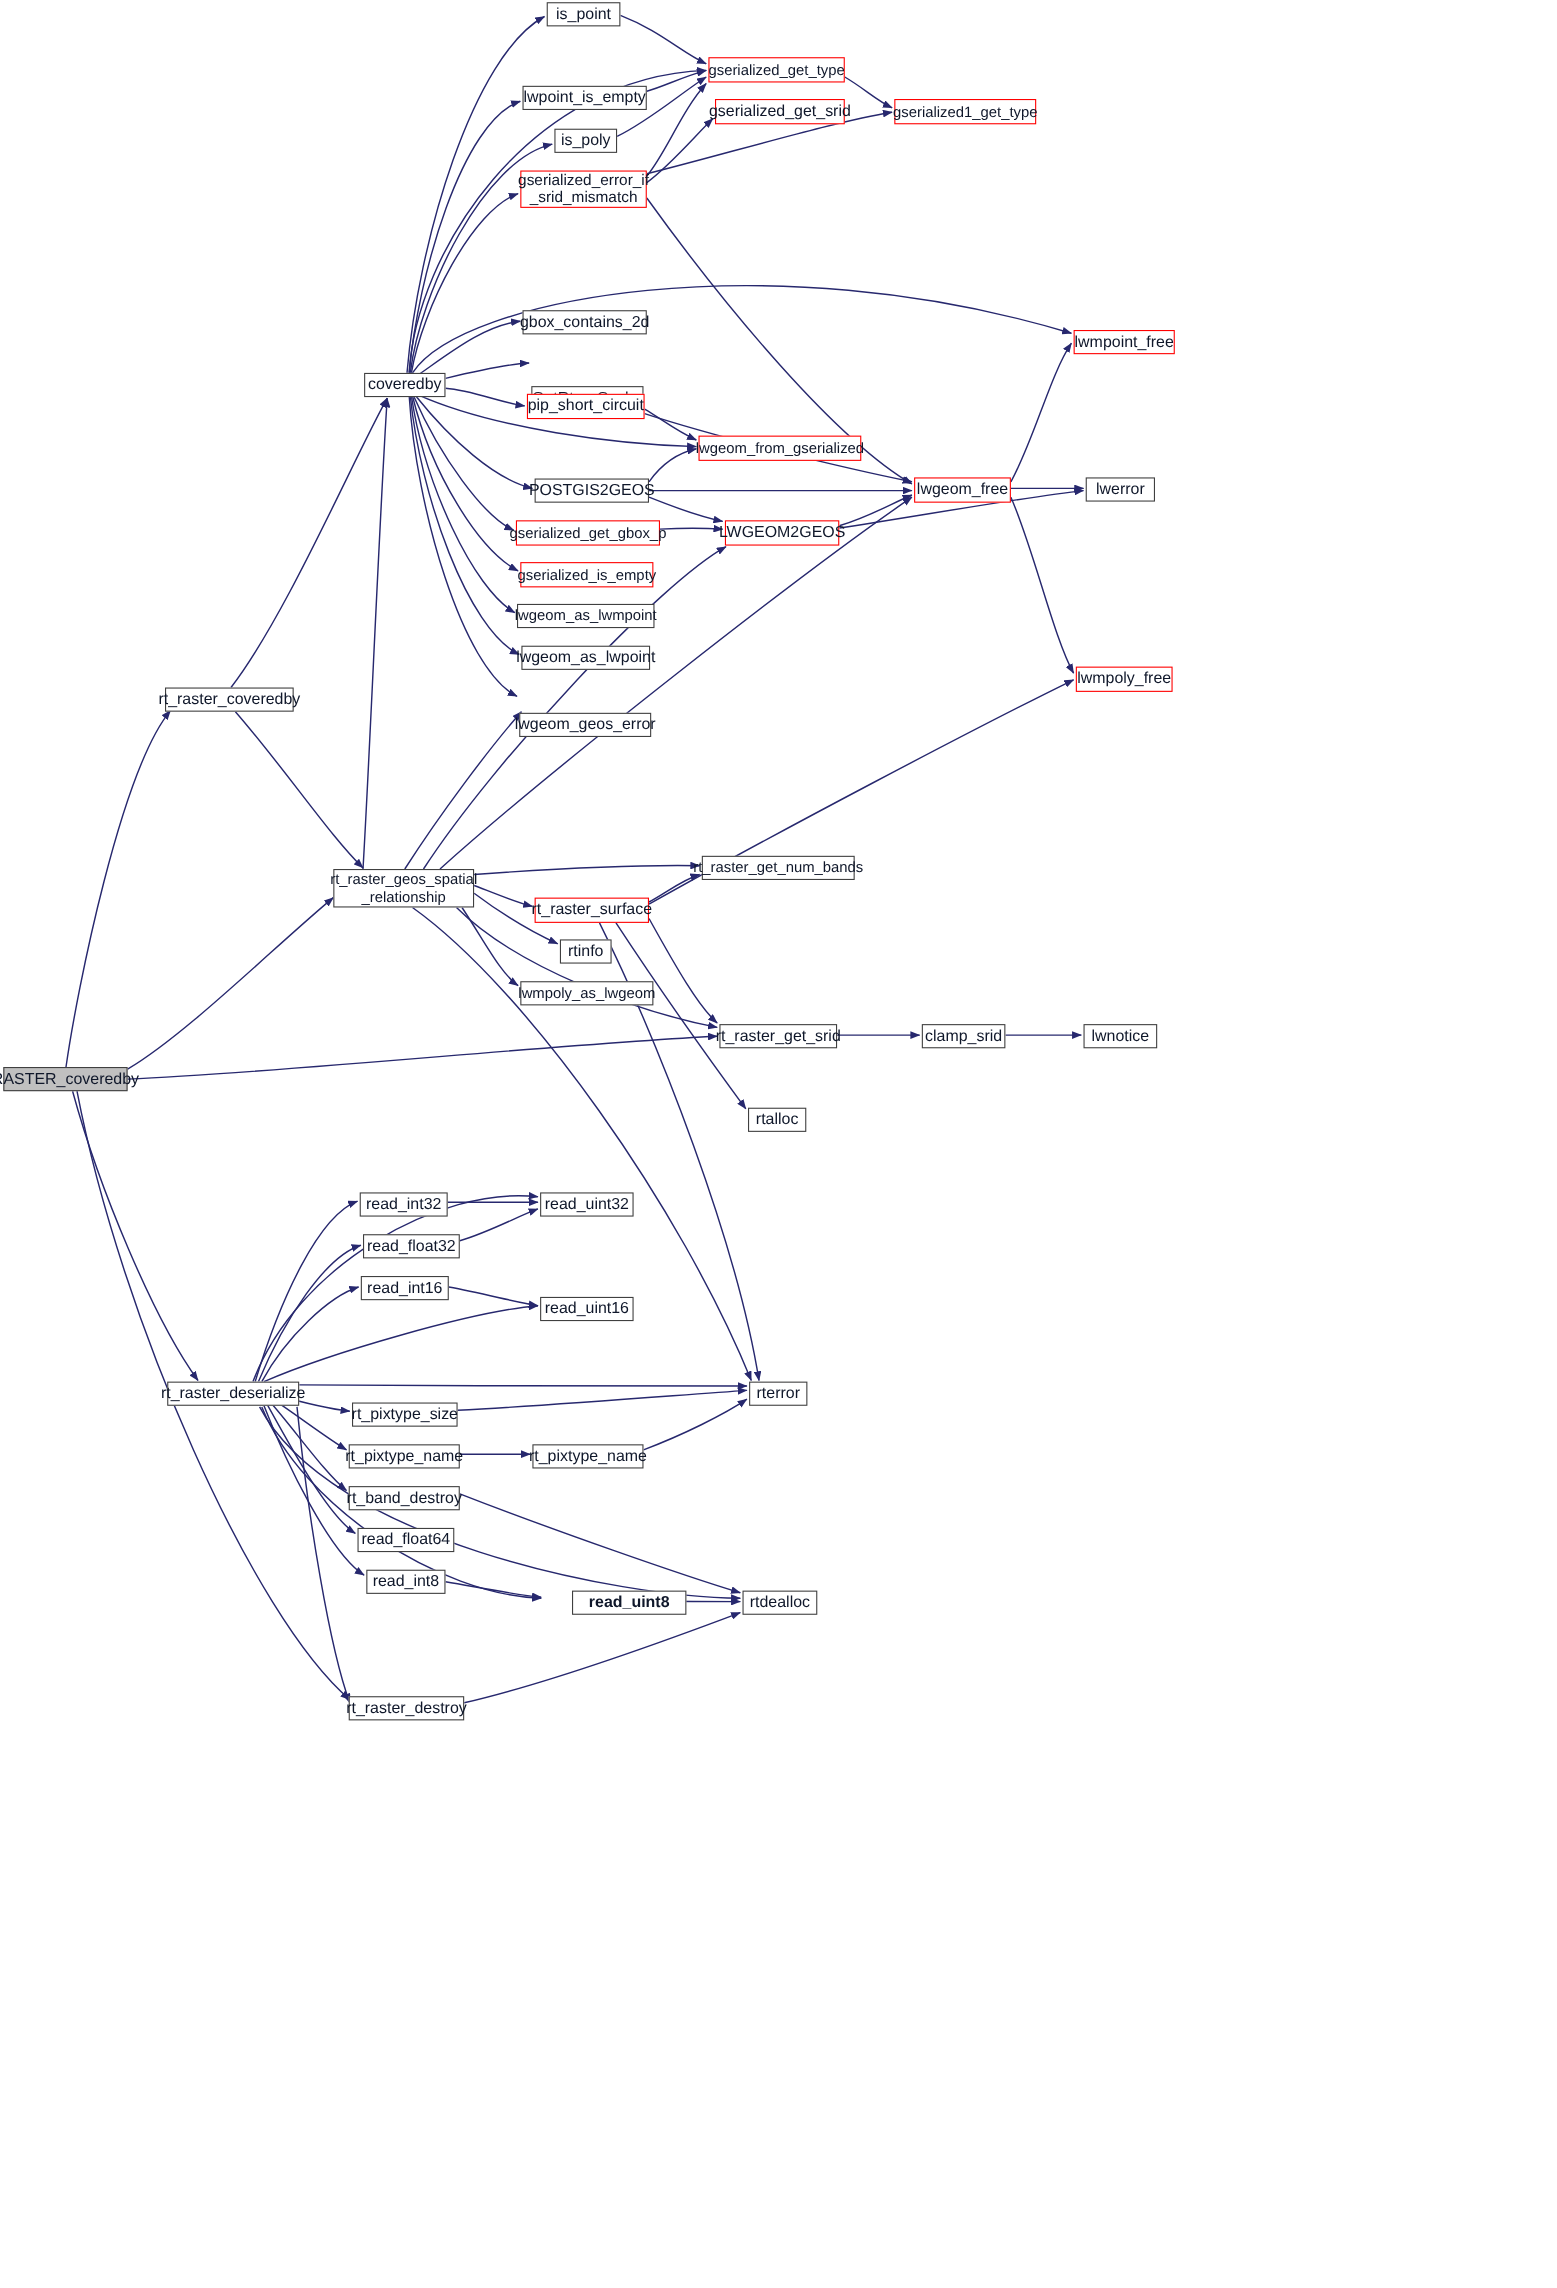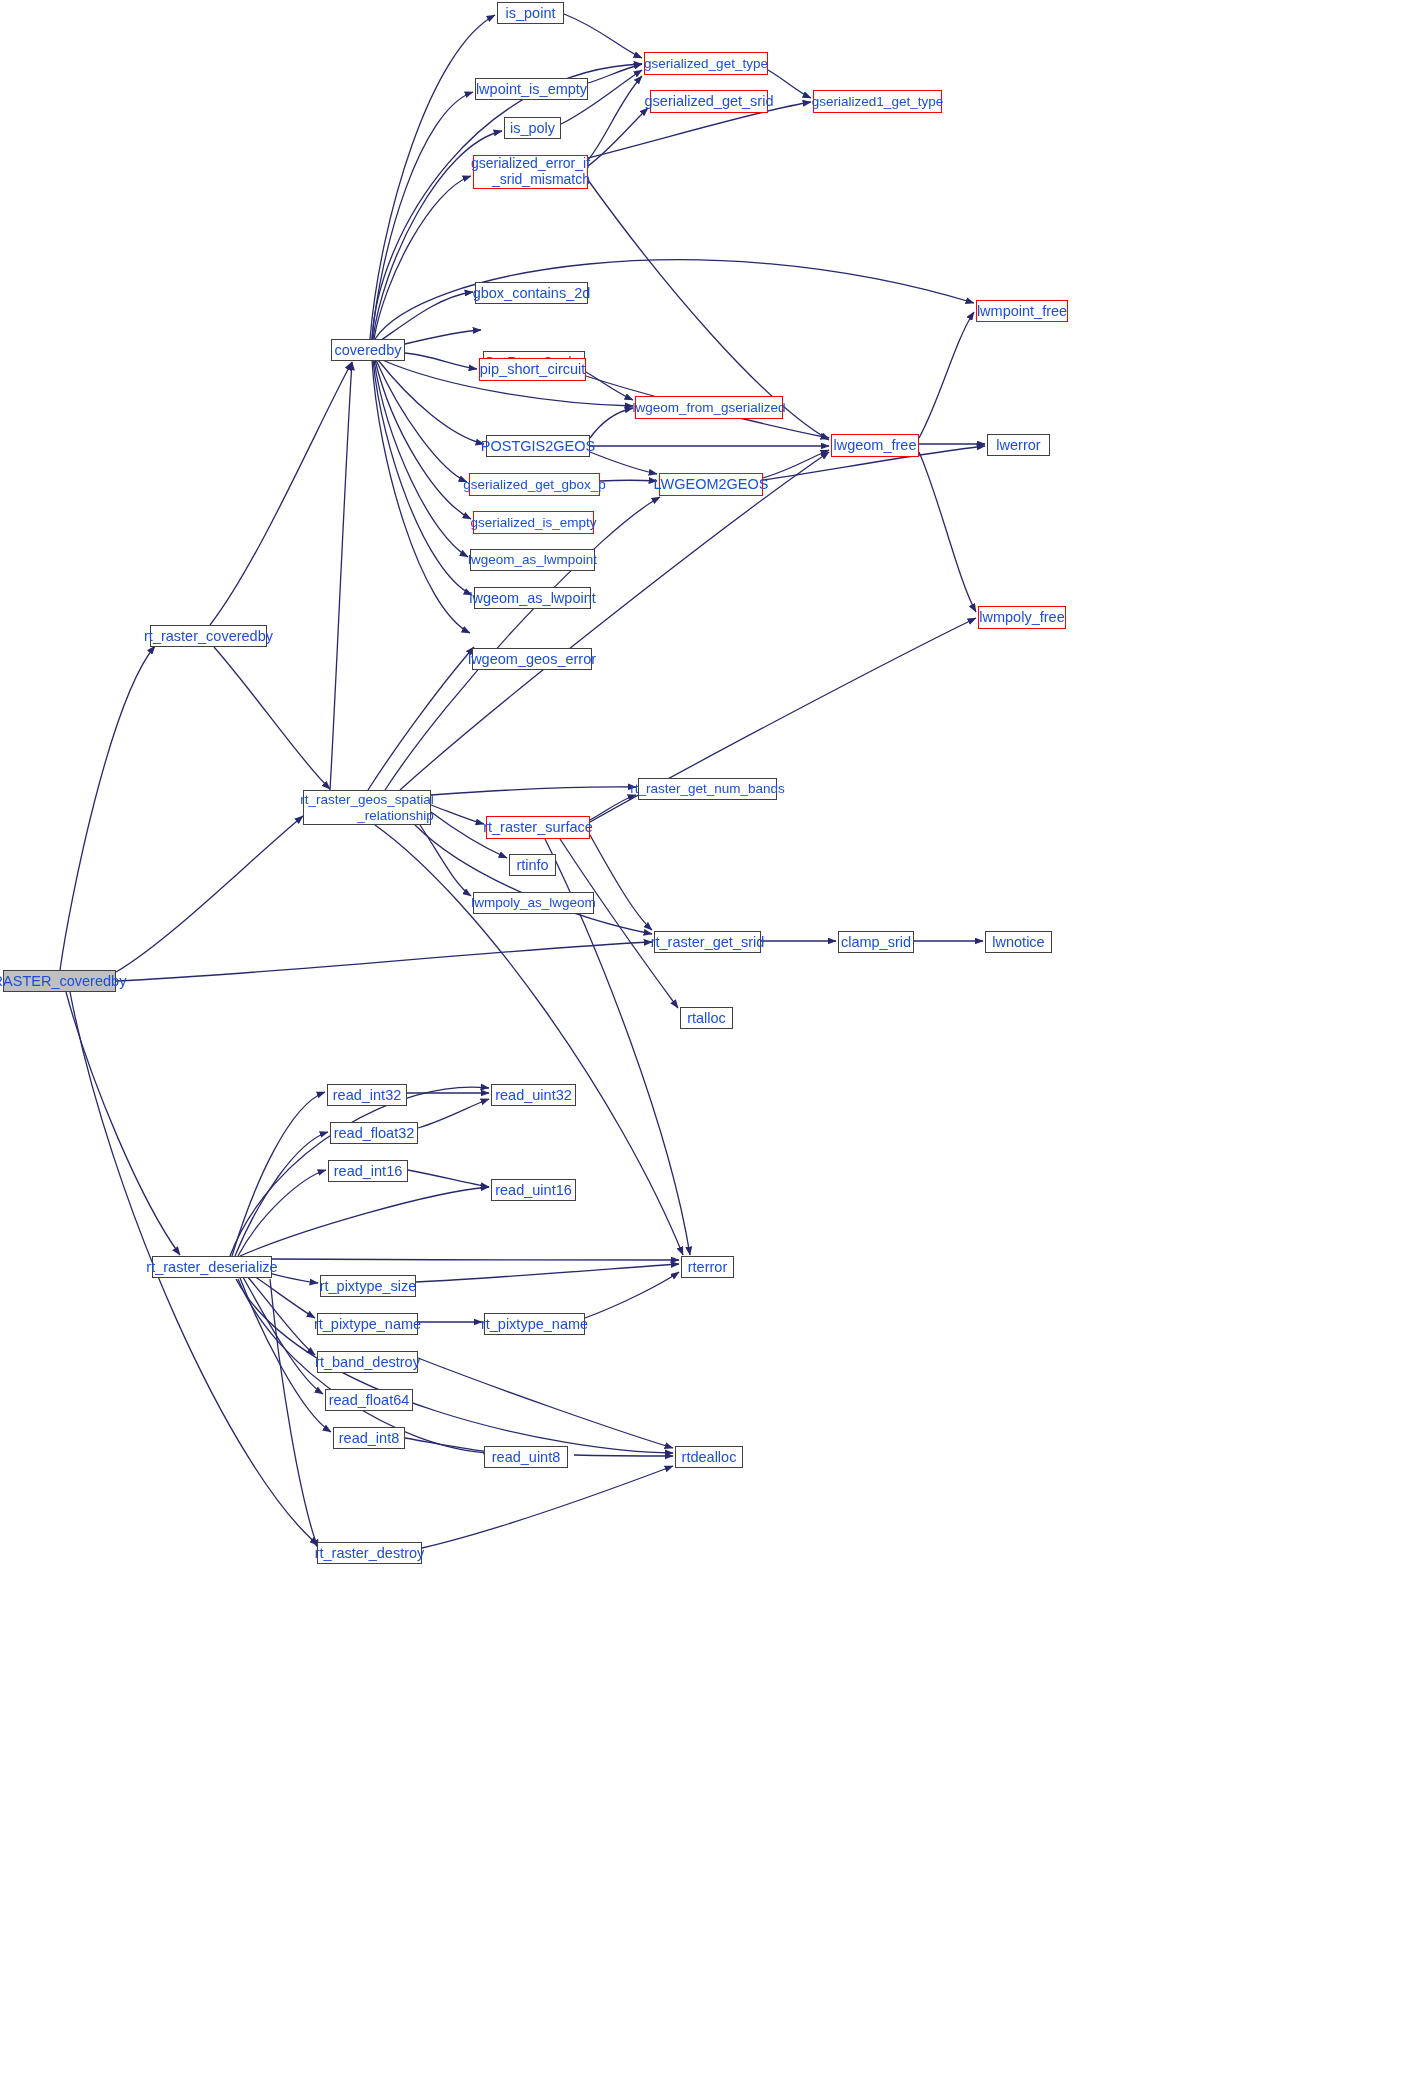--- a/index.html
+++ b/index.html
@@ -1,21 +1,21 @@
 <!DOCTYPE html>
 <html><head>
 <meta charset="utf-8">
 <style>
   html,body{margin:0;padding:0;background:#ffffff;}
   #canvas{position:relative;width:1415px;height:2080px;background:#ffffff;
           font-family:"Liberation Sans","DejaVu Sans",sans-serif;overflow:hidden;}
   svg#edges{position:absolute;left:0;top:0;width:1415px;height:2080px;}
   .node{position:absolute;box-sizing:border-box;display:flex;align-items:center;
-        justify-content:center;text-align:right;background:#ffffff;
-        font-size:14.5px;color:#1d4ed8;line-height:1.12;white-space:pre;}
+        justify-content:center;text-align:center;background:#ffffff;
+        font-size:14.5px;color:#0f172a;line-height:1.12;white-space:pre;}
   .node.black{border:1.2px solid #404040;}
   .node.red{border:1.4px solid #ff0000;}
   .node.root{border:1.4px solid #404040;background:#c0c0c0;}
 </style>
 </head>
 <body>
 
 <div id="canvas">
   <svg id="edges" viewBox="0 0 1415 2080" xmlns="http://www.w3.org/2000/svg">
     <defs>
@@ -152,17 +152,17 @@
       <div class="node black" style="left: 330px; top: 1122px; width: 88px; height: 22px;">read_float32</div>
       <div class="node black" style="left: 328px; top: 1160px; width: 80px; height: 22px;">read_int16</div>
       <div class="node black" style="left: 491px; top: 1179px; width: 85px; height: 22px;">read_uint16</div>
       <div class="node black" style="left: 681px; top: 1256px; width: 53px; height: 22px;">rterror</div>
       <div class="node black" style="left: 320px; top: 1275px; width: 96px; height: 22px;">rt_pixtype_size</div>
       <div class="node black" style="left: 317px; top: 1313px; width: 101px; height: 22px;">rt_pixtype_name</div>
       <div class="node black" style="left: 484px; top: 1313px; width: 101px; height: 22px;">rt_pixtype_name</div>
       <div class="node black" style="left: 317px; top: 1351px; width: 101px; height: 22px;">rt_band_destroy</div>
       <div class="node black" style="left: 325px; top: 1389px; width: 88px; height: 22px;">read_float64</div>
       <div class="node black" style="left: 333px; top: 1427px; width: 72px; height: 22px;">read_int8</div>
-      <div class="node black" style="left: 484px; top: 1446px; width: 84px; height: 22px;">read_uint8</div>
+      <div class="node black" style="left: 520px; top: 1446px; width: 104px; height: 22px; font-weight: bold;">read_uint8</div>
       <div class="node black" style="left: 675px; top: 1446px; width: 68px; height: 22px;">rtdealloc</div>
       <div class="node black" style="left: 317px; top: 1542px; width: 105px; height: 22px;">rt_raster_destroy</div>
     </div>
 </div>
 
 </body></html>

